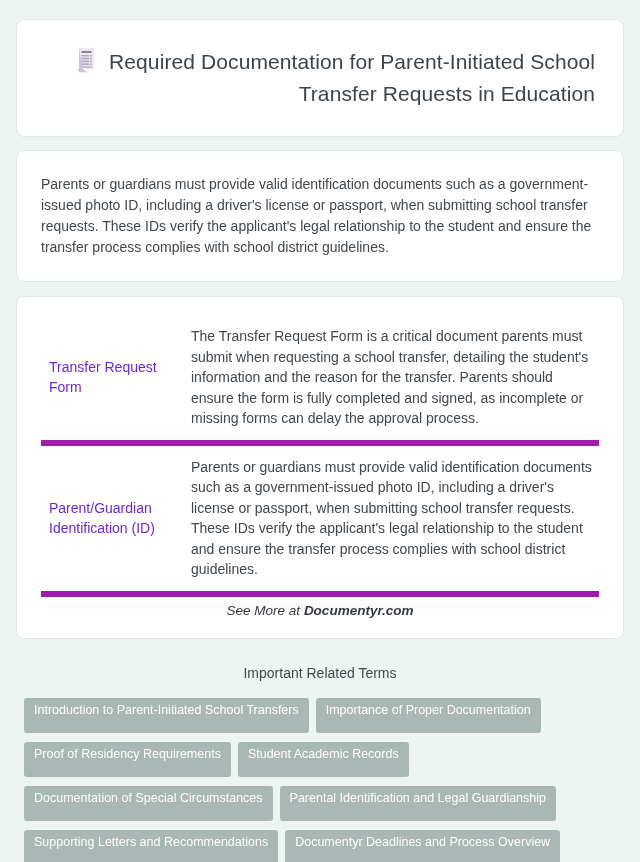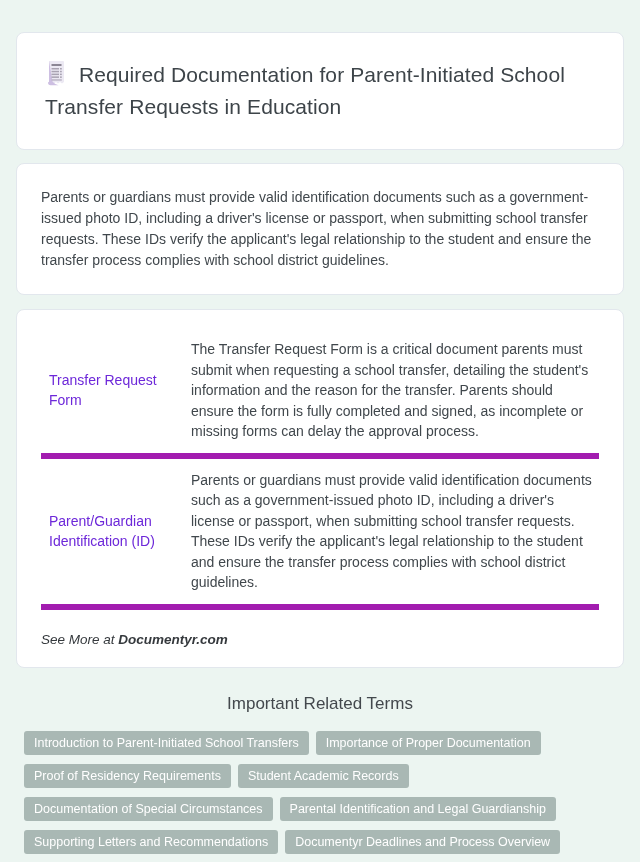--- a/index.html
+++ b/index.html
@@ -13,23 +13,23 @@
   .page { padding: 16px; }
 
   .card {
     background: #ffffff;
     border: 1px solid #e2e7ed;
     border-radius: 8px;
   }
 
   
   .header-card {
-    margin-top: 16px;
+    margin-top: 3px;
     padding: 26px 28px;
-    text-align: left;
+    text-align: right;
   }
   .page-title {
     font-size: 21px;
     line-height: 32px;
     font-weight: 400;
     color: #3d4449;
     letter-spacing: 0.1px;
   }
   .doc-icon {
     display: inline-block;
@@ -68,49 +68,49 @@
     padding: 12px 10px 12px 8px;
     line-height: 20px;
     color: #6d28d9;
   }
   .desc-cell {
     padding: 11px 2px 11px 10px;
     line-height: 20.5px;
     color: #40474c;
   }
   .see-more {
-    margin-top: 22px;
-    text-align: left;
+    margin-top: 6px;
+    text-align: center;
     font-style: italic;
     font-size: 13.5px;
     color: #35393d;
   }
   .see-more .site { font-weight: 700; }
 
   
   .related-heading {
     margin-top: 26px;
     text-align: center;
-    font-size: 17px;
+    font-size: 14px;
     font-weight: 400;
     color: #43484d;
   }
   .tags {
     margin: 17px 8px 0 8px;
     display: flex;
     flex-wrap: wrap;
     gap: 9px 7px;
   }
   .tag {
     display: inline-block;
     background: #a9b8b4;
     color: #ffffff;
     font-size: 12.5px;
     line-height: 14px;
-    padding: 5px 10px 5px 10px;
+    padding: 5px 10px 16px 10px;
     border-radius: 3px;
     cursor: pointer;
     white-space: nowrap;
   }
 </style>
 </head>
 <body>
 
 <div class="page">
 

